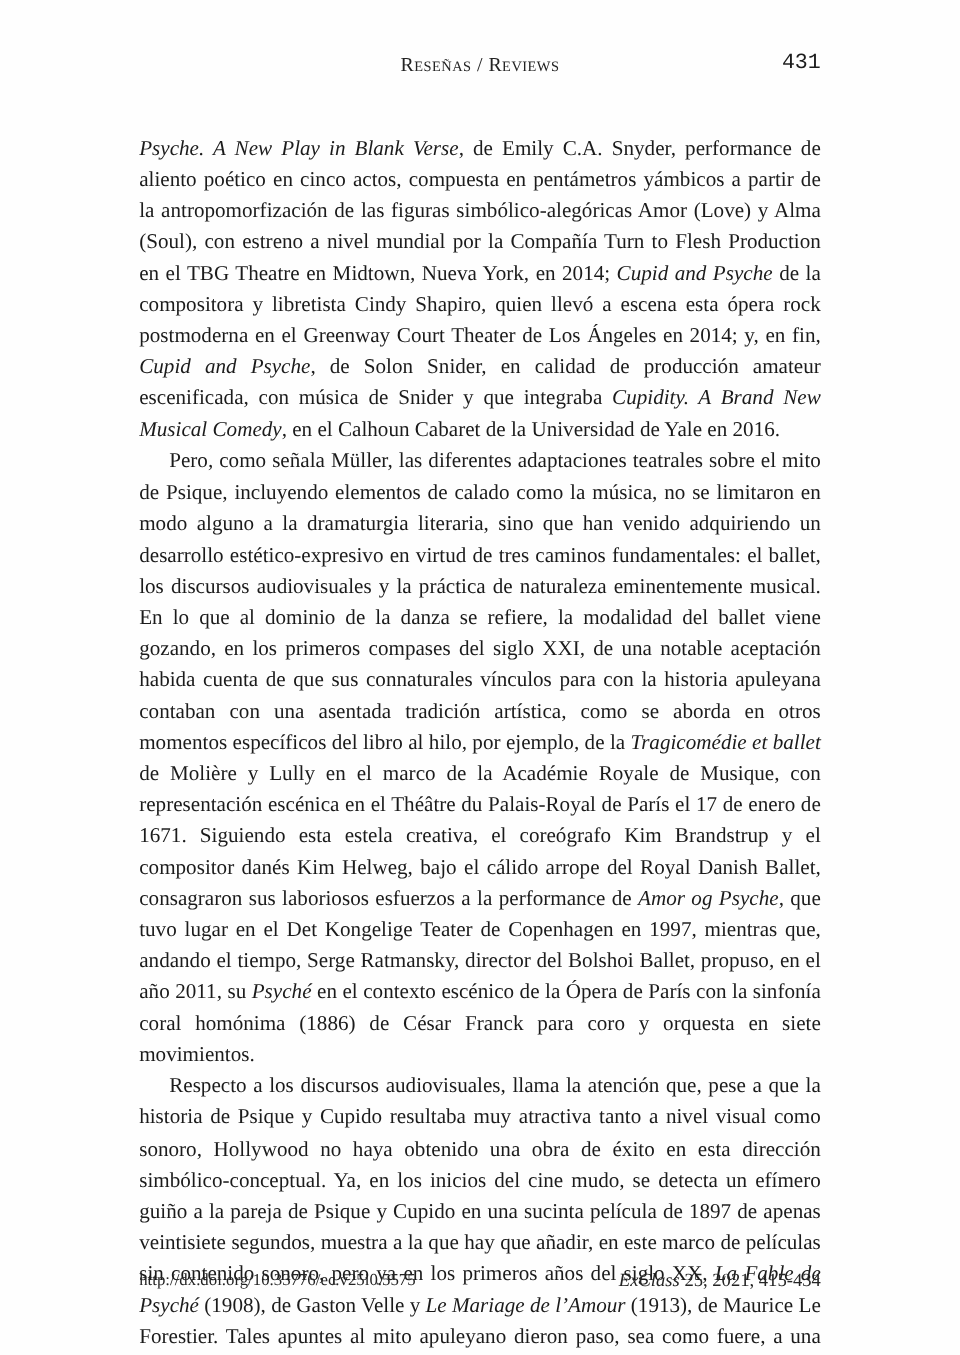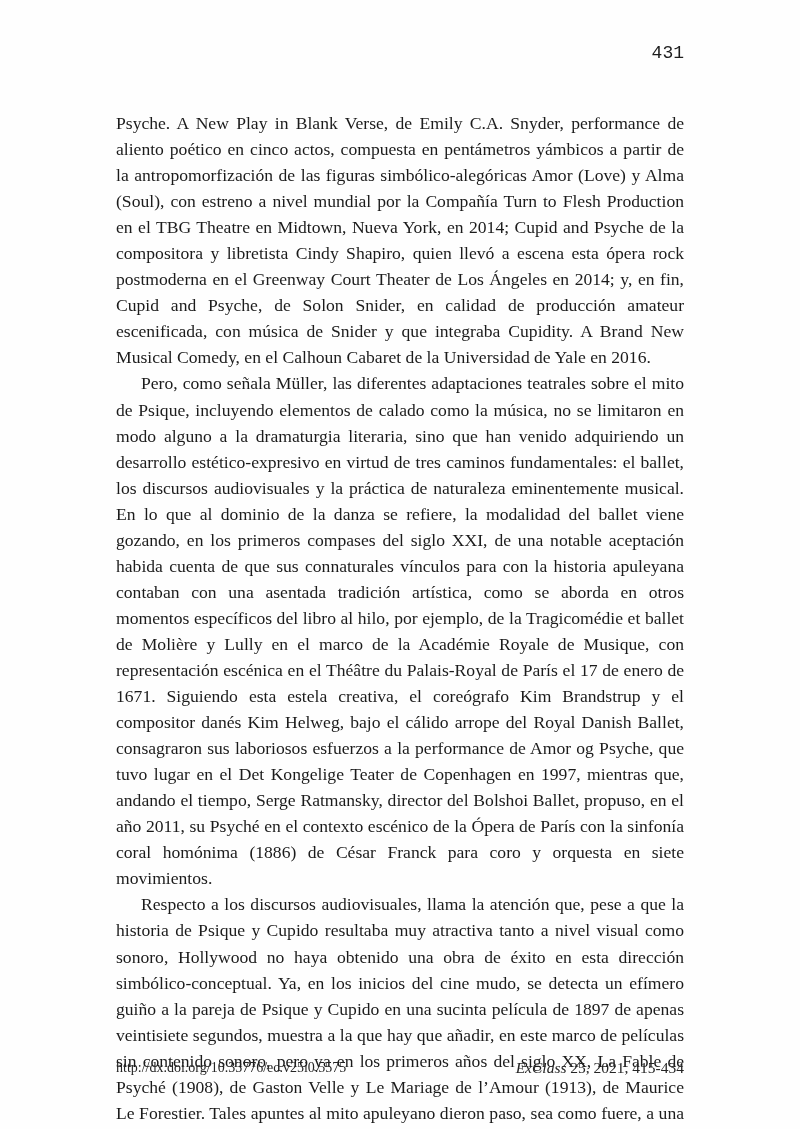--- a/index.html
+++ b/index.html
@@ -59,20 +59,21 @@
     font-size: 17.6px;
     line-height: 26.05px;
     color: #1b1b1b;
     hyphens: none;
     -webkit-hyphens: none;
   }
   p.indent {
     text-indent: 25px;
   }
   .it {
+    font-style: italic;
   }
 
   
   .footer {
     position: absolute;
     left: 116px;
     top: 1060px;
     width: 568px;
     height: 24px;
     font-size: 14px;
@@ -94,20 +95,21 @@
   .footer-cite .journal {
     font-style: italic;
   }
 </style>
 </head>
 <body>
 
 <div class="page">
 
   <div class="running-head">
+    <div class="head-title">Reseñas / Reviews</div>
     <div class="head-folio">431</div>
   </div>
 
   <div class="textblock" id="textblock">
       <p class="para"><span class="it">Psyche. A New Play in Blank Verse</span><span>, de Emily C.A. Snyder, performance de aliento poético en cinco actos, compuesta en pentámetros yámbicos a partir de la antropomorfización de las figuras simbólico-alegóricas Amor (Love) y Alma (Soul), con estreno a nivel mundial por la Compañía Turn to Flesh Production en el TBG Theatre en Midtown, Nueva York, en 2014; </span><span class="it">Cupid and Psyche</span><span> de la compositora y libretista Cindy Shapiro, quien llevó a escena esta ópera rock postmoderna en el Greenway Court Theater de Los Ángeles en 2014; y, en fin, </span><span class="it">Cupid and Psyche</span><span>, de Solon Snider, en calidad de producción amateur escenificada, con música de Snider y que integraba </span><span class="it">Cupidity. A Brand New Musical Comedy</span><span>, en el Calhoun Cabaret de la Universidad de Yale en 2016.</span></p>
       <p class="para indent"><span>Pero, como señala Müller, las diferentes adaptaciones teatrales sobre el mito de Psique, incluyendo elementos de calado como la música, no se limitaron en modo alguno a la dramaturgia literaria, sino que han venido adquiriendo un desarrollo estético-expresivo en virtud de tres caminos fundamentales: el ballet, los discursos audiovisuales y la práctica de naturaleza eminentemente musical. En lo que al dominio de la danza se refiere, la modalidad del ballet viene gozando, en los primeros compases del siglo XXI, de una notable aceptación habida cuenta de que sus connaturales vínculos para con la historia apuleyana contaban con una asentada tradición artística, como se aborda en otros momentos específicos del libro al hilo, por ejemplo, de la </span><span class="it">Tragicomédie et ballet</span><span> de Molière y Lully en el marco de la Académie Royale de Musique, con representación escénica en el Théâtre du Palais-Royal de París el 17 de enero de 1671. Siguiendo esta estela creativa, el coreógrafo Kim Brandstrup y el compositor danés Kim Helweg, bajo el cálido arrope del Royal Danish Ballet, consagraron sus laboriosos esfuerzos a la performance de </span><span class="it">Amor og Psyche</span><span>, que tuvo lugar en el Det Kongelige Teater de Copenhagen en 1997, mientras que, andando el tiempo, Serge Ratmansky, director del Bolshoi Ballet, propuso, en el año 2011, su </span><span class="it">Psyché</span><span> en el contexto escénico de la Ópera de París con la sinfonía coral homónima (1886) de César Franck para coro y orquesta en siete movimientos.</span></p>
       <p class="para indent"><span>Respecto a los discursos audiovisuales, llama la atención que, pese a que la historia de Psique y Cupido resultaba muy atractiva tanto a nivel visual como sonoro, Hollywood no haya obtenido una obra de éxito en esta dirección simbólico-conceptual. Ya, en los inicios del cine mudo, se detecta un efímero guiño a la pareja de Psique y Cupido en una sucinta película de 1897 de apenas veintisiete segundos, muestra a la que hay que añadir, en este marco de películas sin contenido sonoro, pero ya en los primeros años del siglo XX, </span><span class="it">La Fable de Psyché</span><span> (1908), de Gaston Velle y </span><span class="it">Le Mariage de l’Amour</span><span> (1913), de Maurice Le Forestier. Tales apuntes al mito apuleyano dieron paso, sea como fuere, a una tímida y no demasiado afortunada presencia de esta temática en obras cinematográficas como el corto animado </span></p>
     </div>
 
   <div class="footer">

